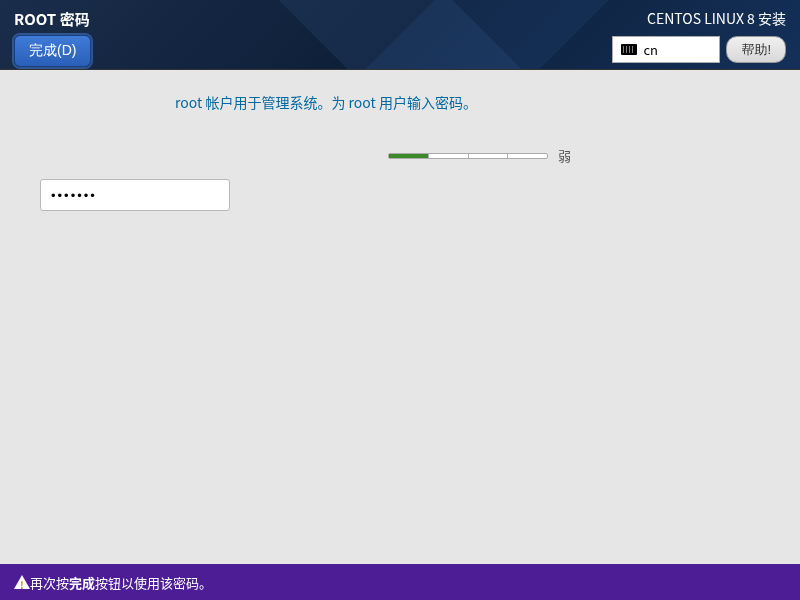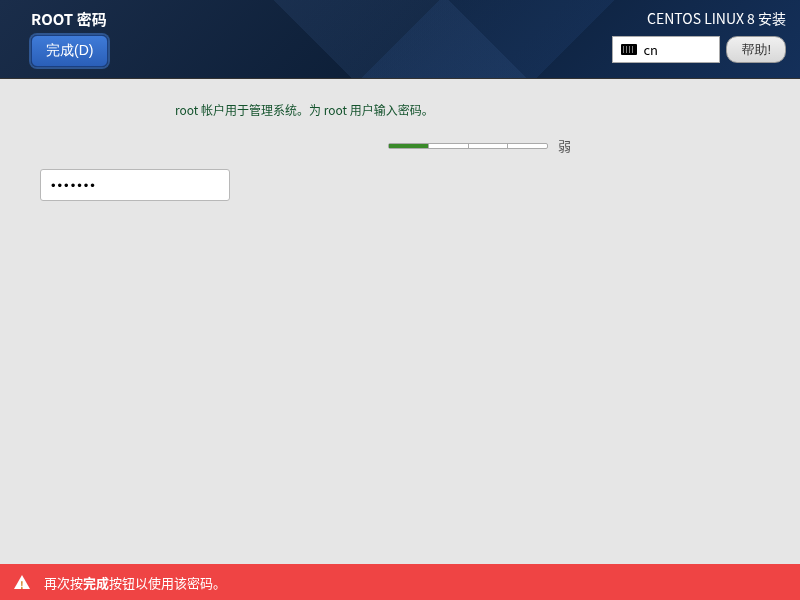--- a/index.html
+++ b/index.html
@@ -5,26 +5,26 @@
     * { margin: 0; padding: 0; box-sizing: border-box; }
     body {
       width: 800px;
       height: 600px;
       font-family: -apple-system, "Segoe UI", "Noto Sans CJK SC", sans-serif;
       background: #e6e6e6;
       overflow: hidden;
       position: relative;
     }
     .header {
-      height: 79px;
+      height: 70px;
       background: linear-gradient(135deg, #1a2d4a 0%, #0d1f38 50%, #14305a 100%);
       position: relative;
       display: flex;
       justify-content: space-between;
-      padding: 8px 14px 0 31px;
+      padding: 8px 14px 0 14px;
       border-bottom: 1px solid #333;
       gap: 16px;
     }
     .header::before {
       content: "";
       position: absolute;
       inset: 0;
       background:
         linear-gradient(45deg, transparent 40%, rgba(70,110,170,0.15) 40%, rgba(70,110,170,0.15) 60%, transparent 60%),
         linear-gradient(-45deg, transparent 30%, rgba(40,80,140,0.2) 30%, rgba(40,80,140,0.2) 50%, transparent 50%);
@@ -89,24 +89,24 @@
       border-radius: 11px;
       padding: 3px 14px;
       font-size: 13px;
       cursor: pointer;
       color: #333;
     }
     .content {
       padding: 22px 40px;
     }
     .instruction {
-      color: #14532d;
-      font-size: 12px;
+      color: #0369a1;
+      font-size: 14px;
       margin-left: 135px;
-      margin-bottom: 18px;
+      margin-bottom: 34px;
     }
     .form-row {
       display: flex;
       align-items: center;
       margin-bottom: 10px;
     }
     .form-label {
       width: 175px;
       text-align: right;
       padding-right: 18px;
@@ -144,25 +144,24 @@
     .seg:last-child { border-right: none; }
     .seg.fill { background: #3a8a2a; }
     .strength-label {
       font-size: 13px;
       color: #555;
     }
     .warning-bar {
       position: absolute;
       left: 0; right: 0; bottom: 0;
       height: 36px;
-      background: #ef4444;
+      background: #4c1d95;
       display: flex;
       align-items: center;
       padding: 0 14px;
-      gap: 14px;
       color: #fff;
       font-size: 13px;
     }
     .warn-icon {
       width: 0; height: 0;
       border-left: 8px solid transparent;
       border-right: 8px solid transparent;
       border-bottom: 14px solid #fff;
       position: relative;
     }

